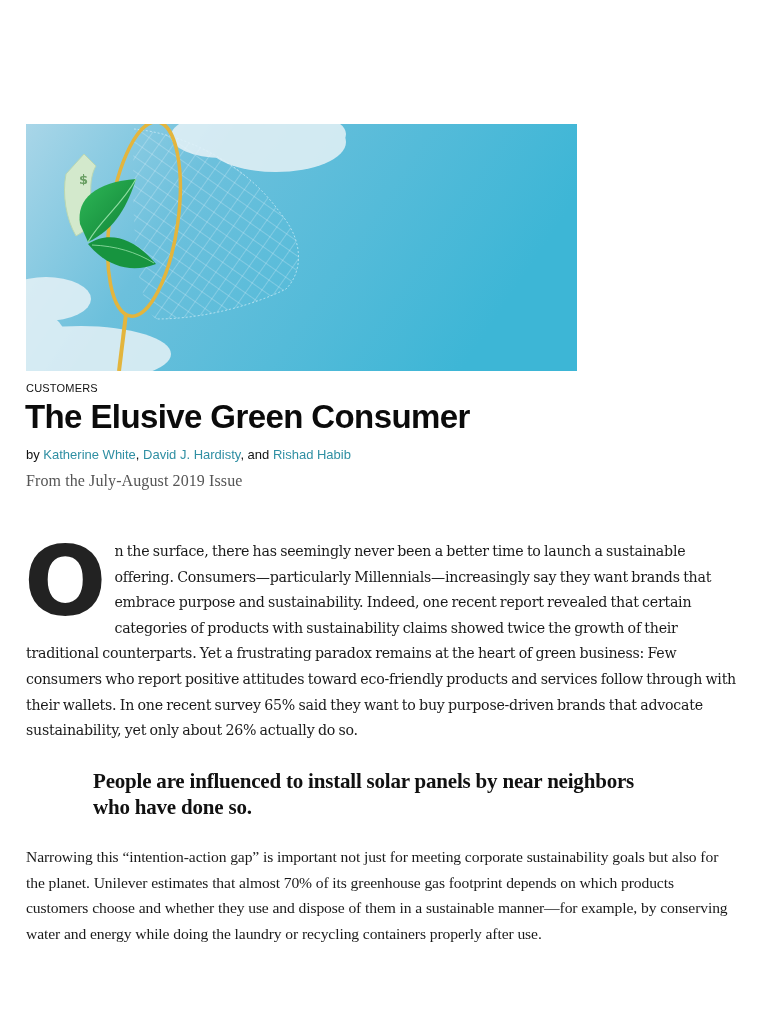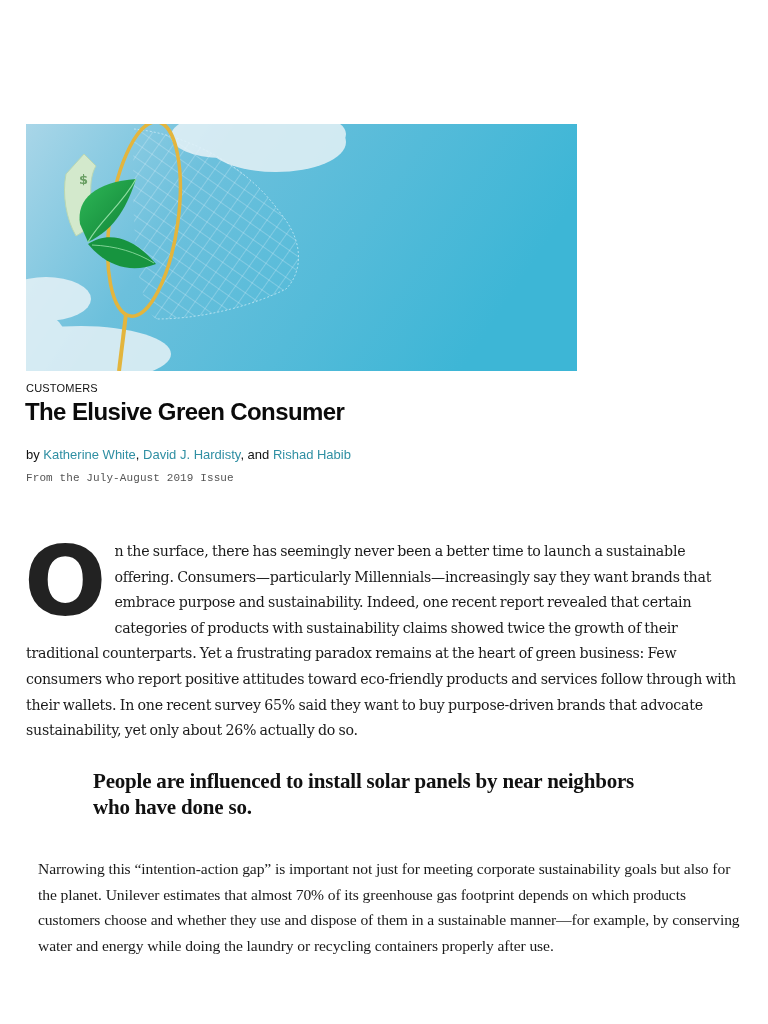--- a/index.html
+++ b/index.html
@@ -32,21 +32,21 @@
       font-weight: 400;
       letter-spacing: 0.2px;
       color: #111;
     }
     .title {
       position: absolute;
       left: 25px;
       top: 398px;
       margin: 0;
       font-family: "Liberation Sans", sans-serif;
-      font-size: 24px;
+      font-size: 33px;
       font-weight: 700;
       letter-spacing: -0.6px;
       color: #0b0b0b;
       white-space: nowrap;
     }
     .byline {
       position: absolute;
       left: 26px;
       top: 447px;
       font-family: "Liberation Sans", sans-serif;
@@ -55,22 +55,22 @@
       white-space: nowrap;
     }
     .byline a {
       color: #2f8fa3;
       text-decoration: none;
     }
     .issue {
       position: absolute;
       left: 26px;
       top: 472px;
-      font-family: Liberation Mono, monospace;
-      font-size: 11px;
+      font-family: Liberation Serif, serif;
+      font-size: 16px;
       color: #555;
       letter-spacing: 0.1px;
     }
     .body-text {
       font-family: "DejaVu Serif", "Liberation Serif", serif;
       font-size: 14.2px;
       line-height: 25.6px;
       color: #1a1a1a;
       word-spacing: -0.8px;
       letter-spacing: -0.25px;
@@ -104,21 +104,21 @@
       font-size: 21px;
       line-height: 26px;
       color: #111;
       letter-spacing: -0.2px;
     }
     .para2 {
       position: absolute;
       left: 26px;
       top: 844px;
       width: 712px;
-      margin: 12px;
+      margin: 0;
       font-family: "Liberation Serif", serif;
       font-size: 15.6px;
       line-height: 25.6px;
       color: #1a1a1a;
       letter-spacing: -0.1px;
     }
   </style>
 </head>
 <body>
 

